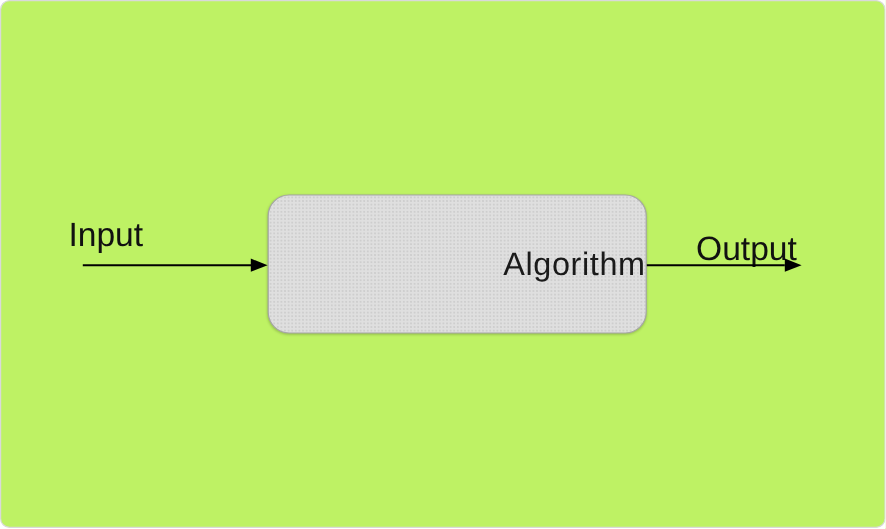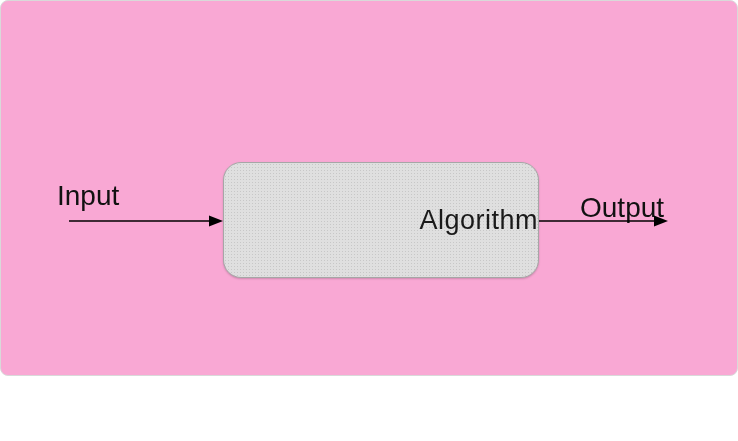--- a/index.html
+++ b/index.html
@@ -4,23 +4,23 @@
 <style>
   html, body {
     margin: 0;
     padding: 0;
     background: #ffffff;
     font-family: "Liberation Sans", sans-serif;
   }
   .canvas {
     position: relative;
     width: 738px;
-    height: 376px;
+    height: 440px;
     box-sizing: border-box;
-    background: #f9a8d4;
+    background: #bef264;
     border: 1px solid #d9d9d9;
     border-radius: 8px;
     overflow: hidden;
   }
   .process-box {
     position: absolute;
     left: 222px;
     top: 161px;
     width: 316px;
     height: 116px;

